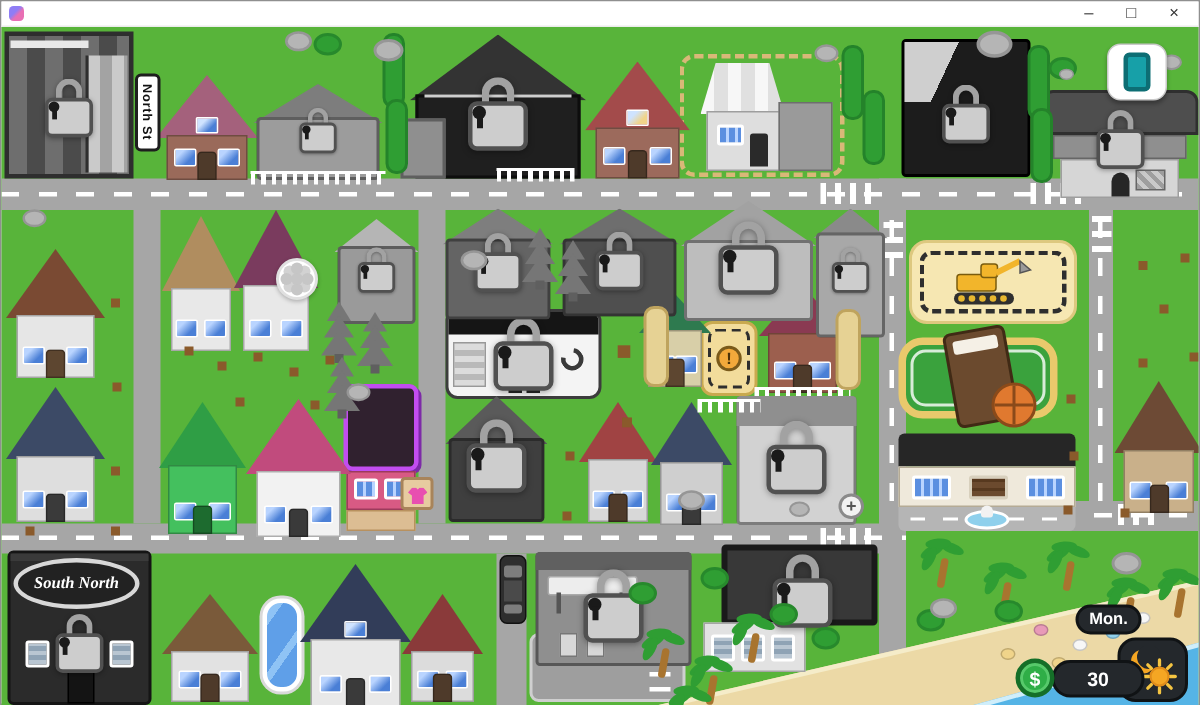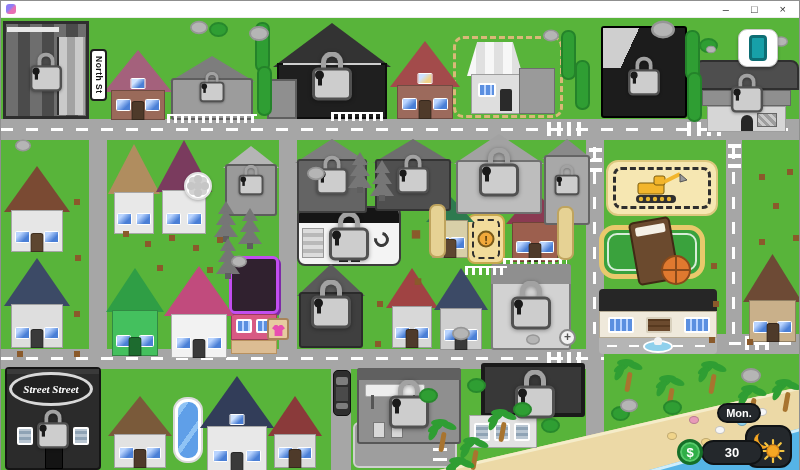--- a/index.html
+++ b/index.html
@@ -251,21 +251,21 @@
       <div style="position:absolute;left:2px;top:84px;width:46px;height:14px;background:#dcbd93;border:1px solid #b8915f;box-sizing:border-box"></div>
       <div style="position:absolute;right:-8px;top:62px;width:22px;height:22px;background:#e7cba0;border:2px solid #a8845a;border-radius:3px;z-index:4;box-sizing:border-box">
         <div class="tshirt"></div>
       </div>
     </div>
 
     <div class="abs" style="left:4px;top:349px;width:96px;height:103px;z-index:10">
       <div style="position:absolute;inset:0;background:#2b2b2b;border:2px solid #151515;border-radius:4px;box-sizing:border-box"></div>
       <div style="position:absolute;left:2px;top:2px;right:2px;height:5px;background:#3a3a3a"></div>
       <div class="ssign">
-        <span class="sst">Street Street</span>
+        <span class="sst">South North</span>
       </div>
       <div class="graywin" style="left:12px;top:60px"></div>
       <div class="graywin" style="left:68px;top:60px"></div>
       <div style="position:absolute;left:40px;top:72px;width:16px;height:28px;background:#141414;border:1px solid #000;border-radius:3px 3px 0 0"></div>
       <div class="lk md" style="left:50%;top:60%">
           <i class="shk"></i>
           <b class="lbody">
             <u class="khole"></u>
           </b>
         </div>

